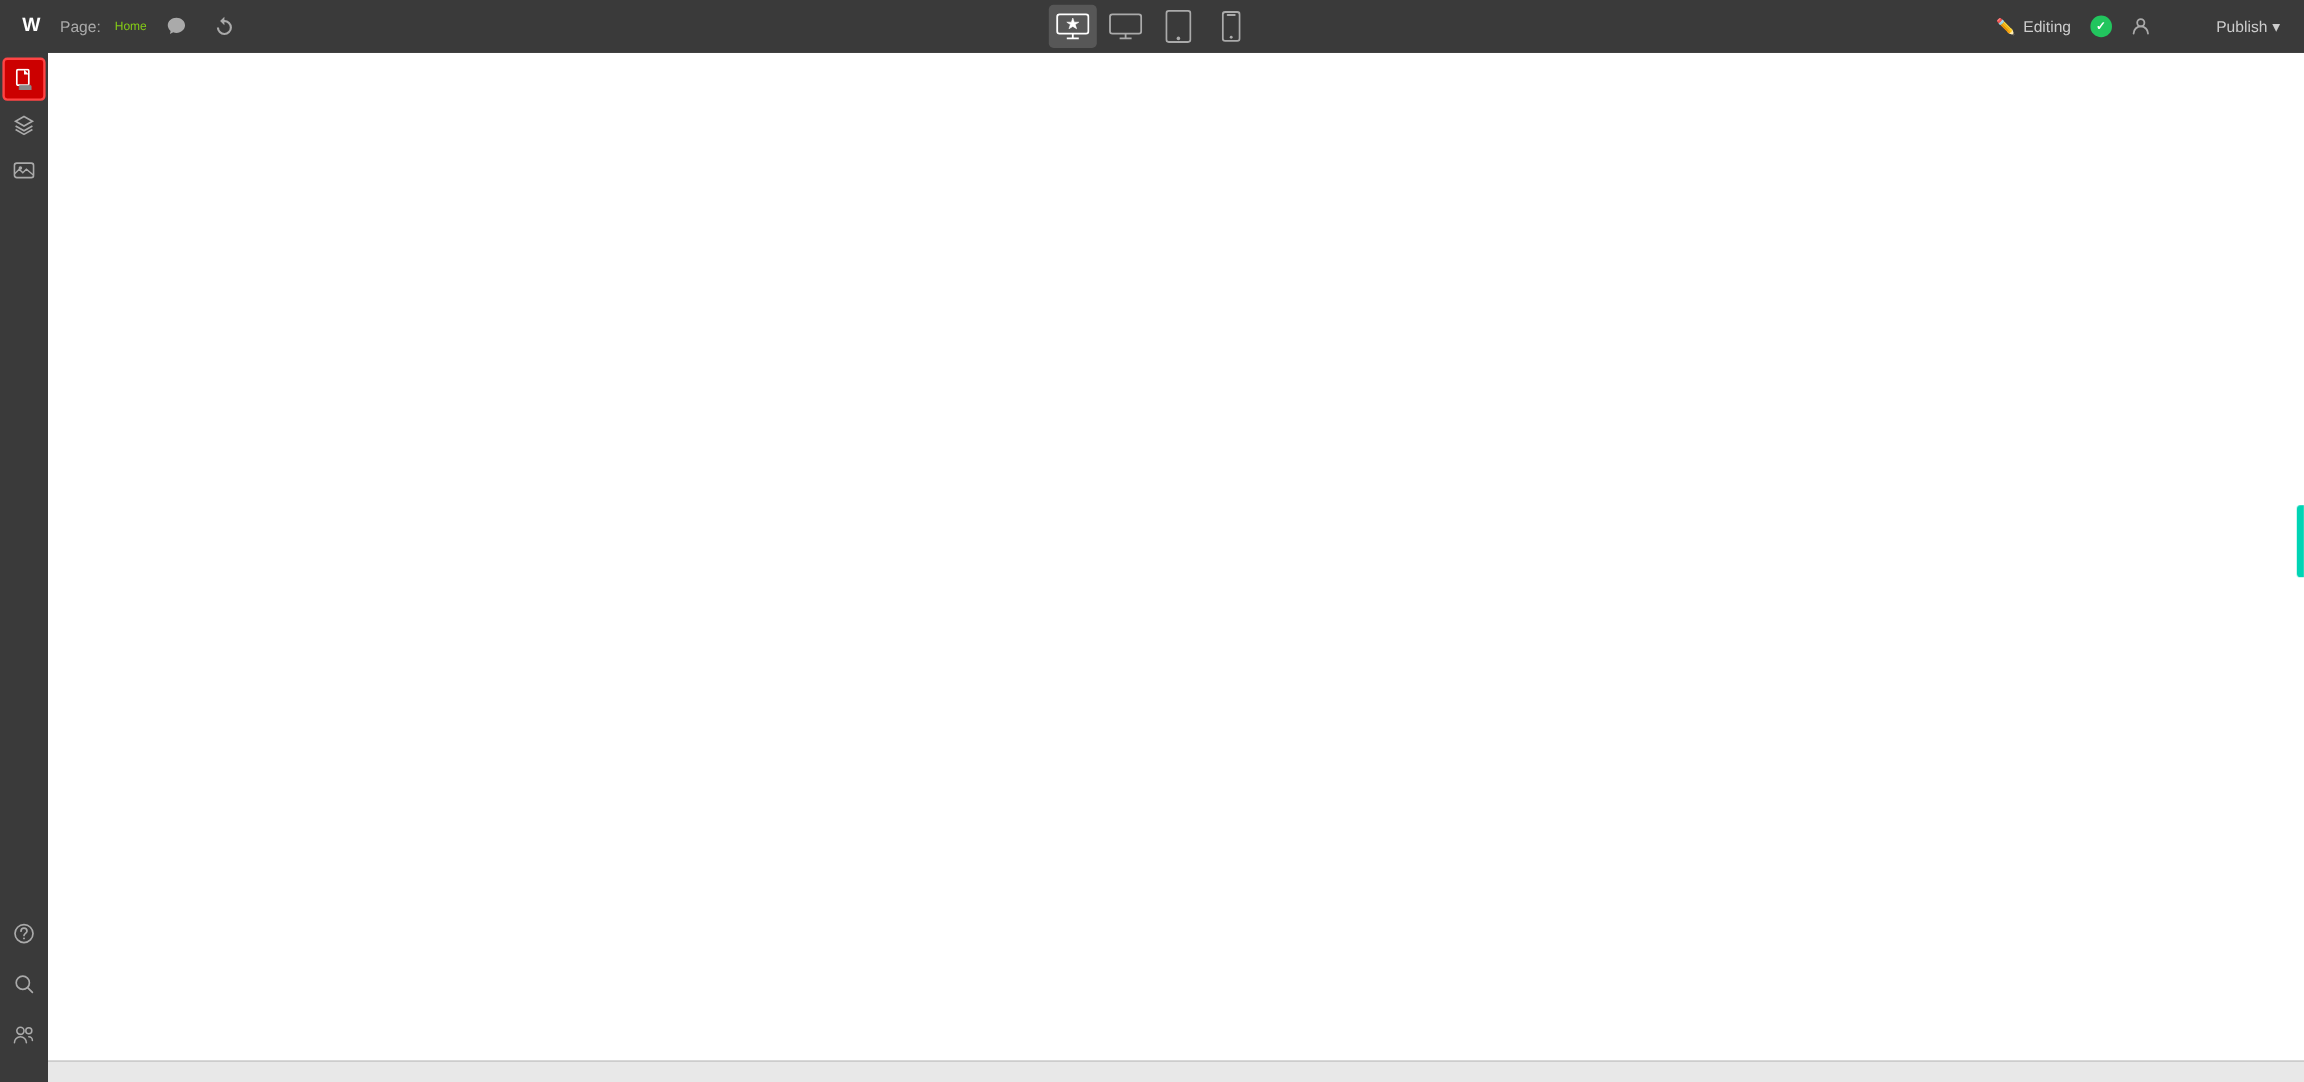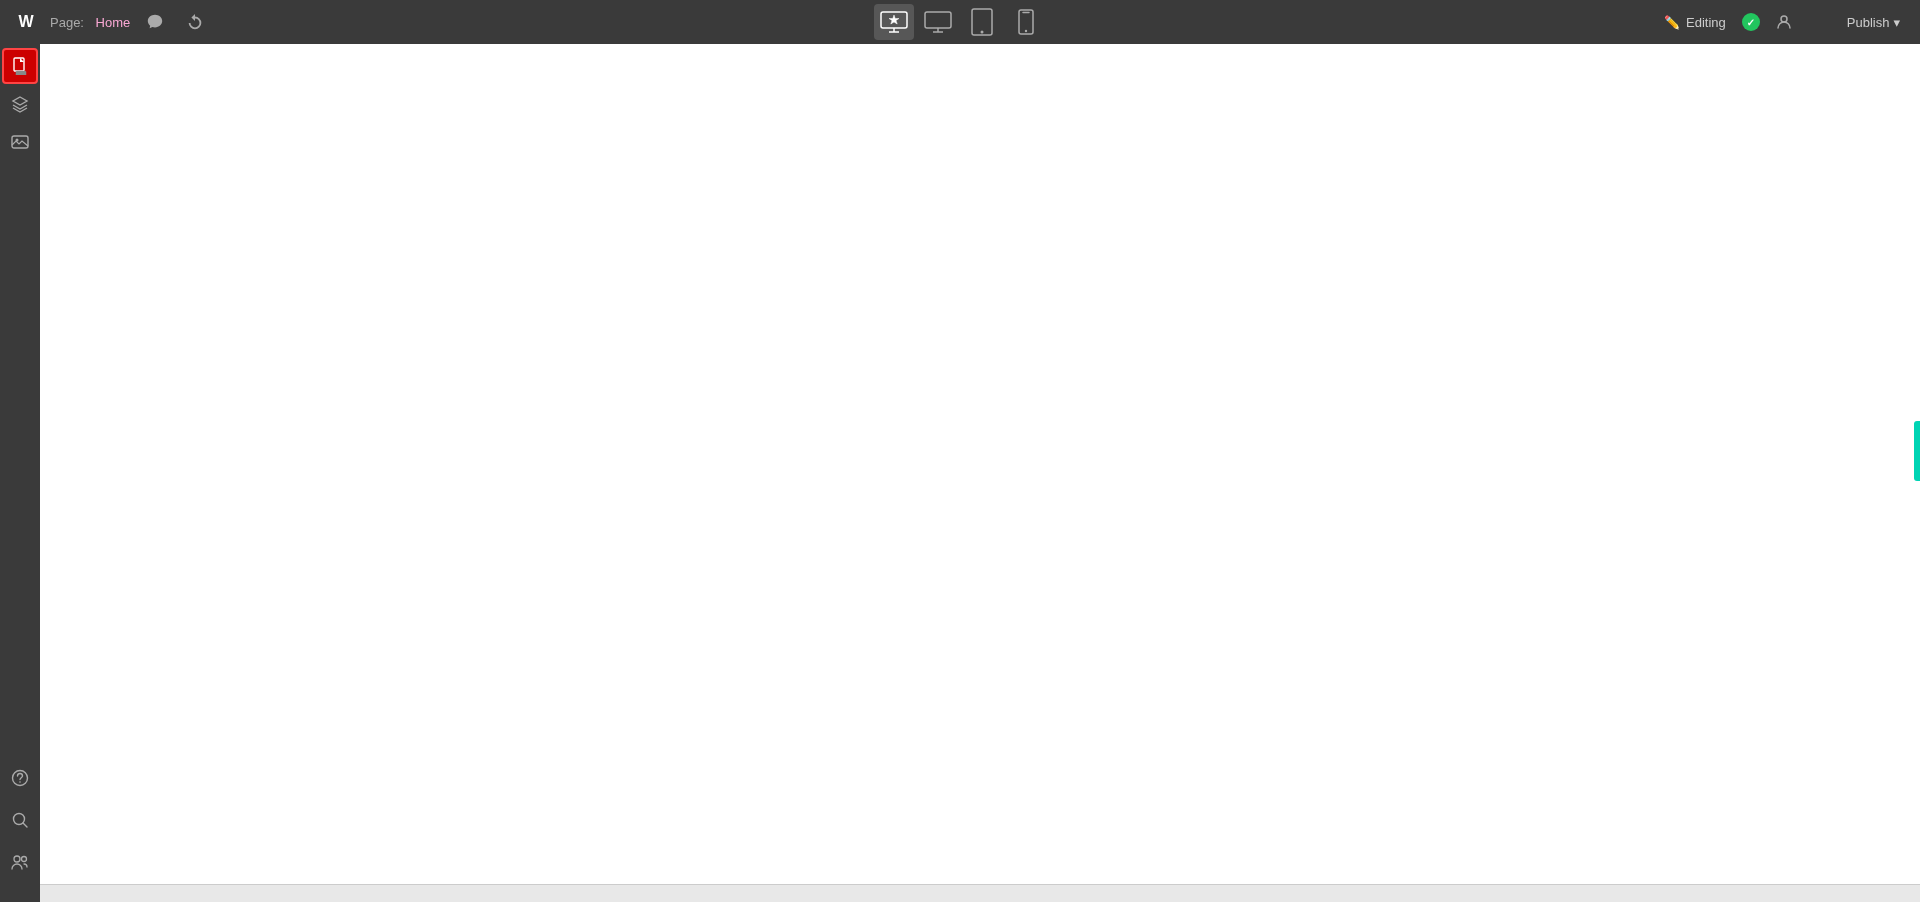--- a/index.html
+++ b/index.html
@@ -38,22 +38,22 @@
 
     .page-label {
       color: #aaa;
       font-size: 13px;
       display: flex;
       align-items: center;
       gap: 4px;
     }
 
     .page-name {
-      color: #f9a8d4;
-      font-size: 13px;
+      color: #84cc16;
+      font-size: 10px;
       cursor: pointer;
     }
 
     .topbar-icon-btn {
       width: 30px;
       height: 30px;
       display: flex;
       align-items: center;
       justify-content: center;
       color: #ccc;

